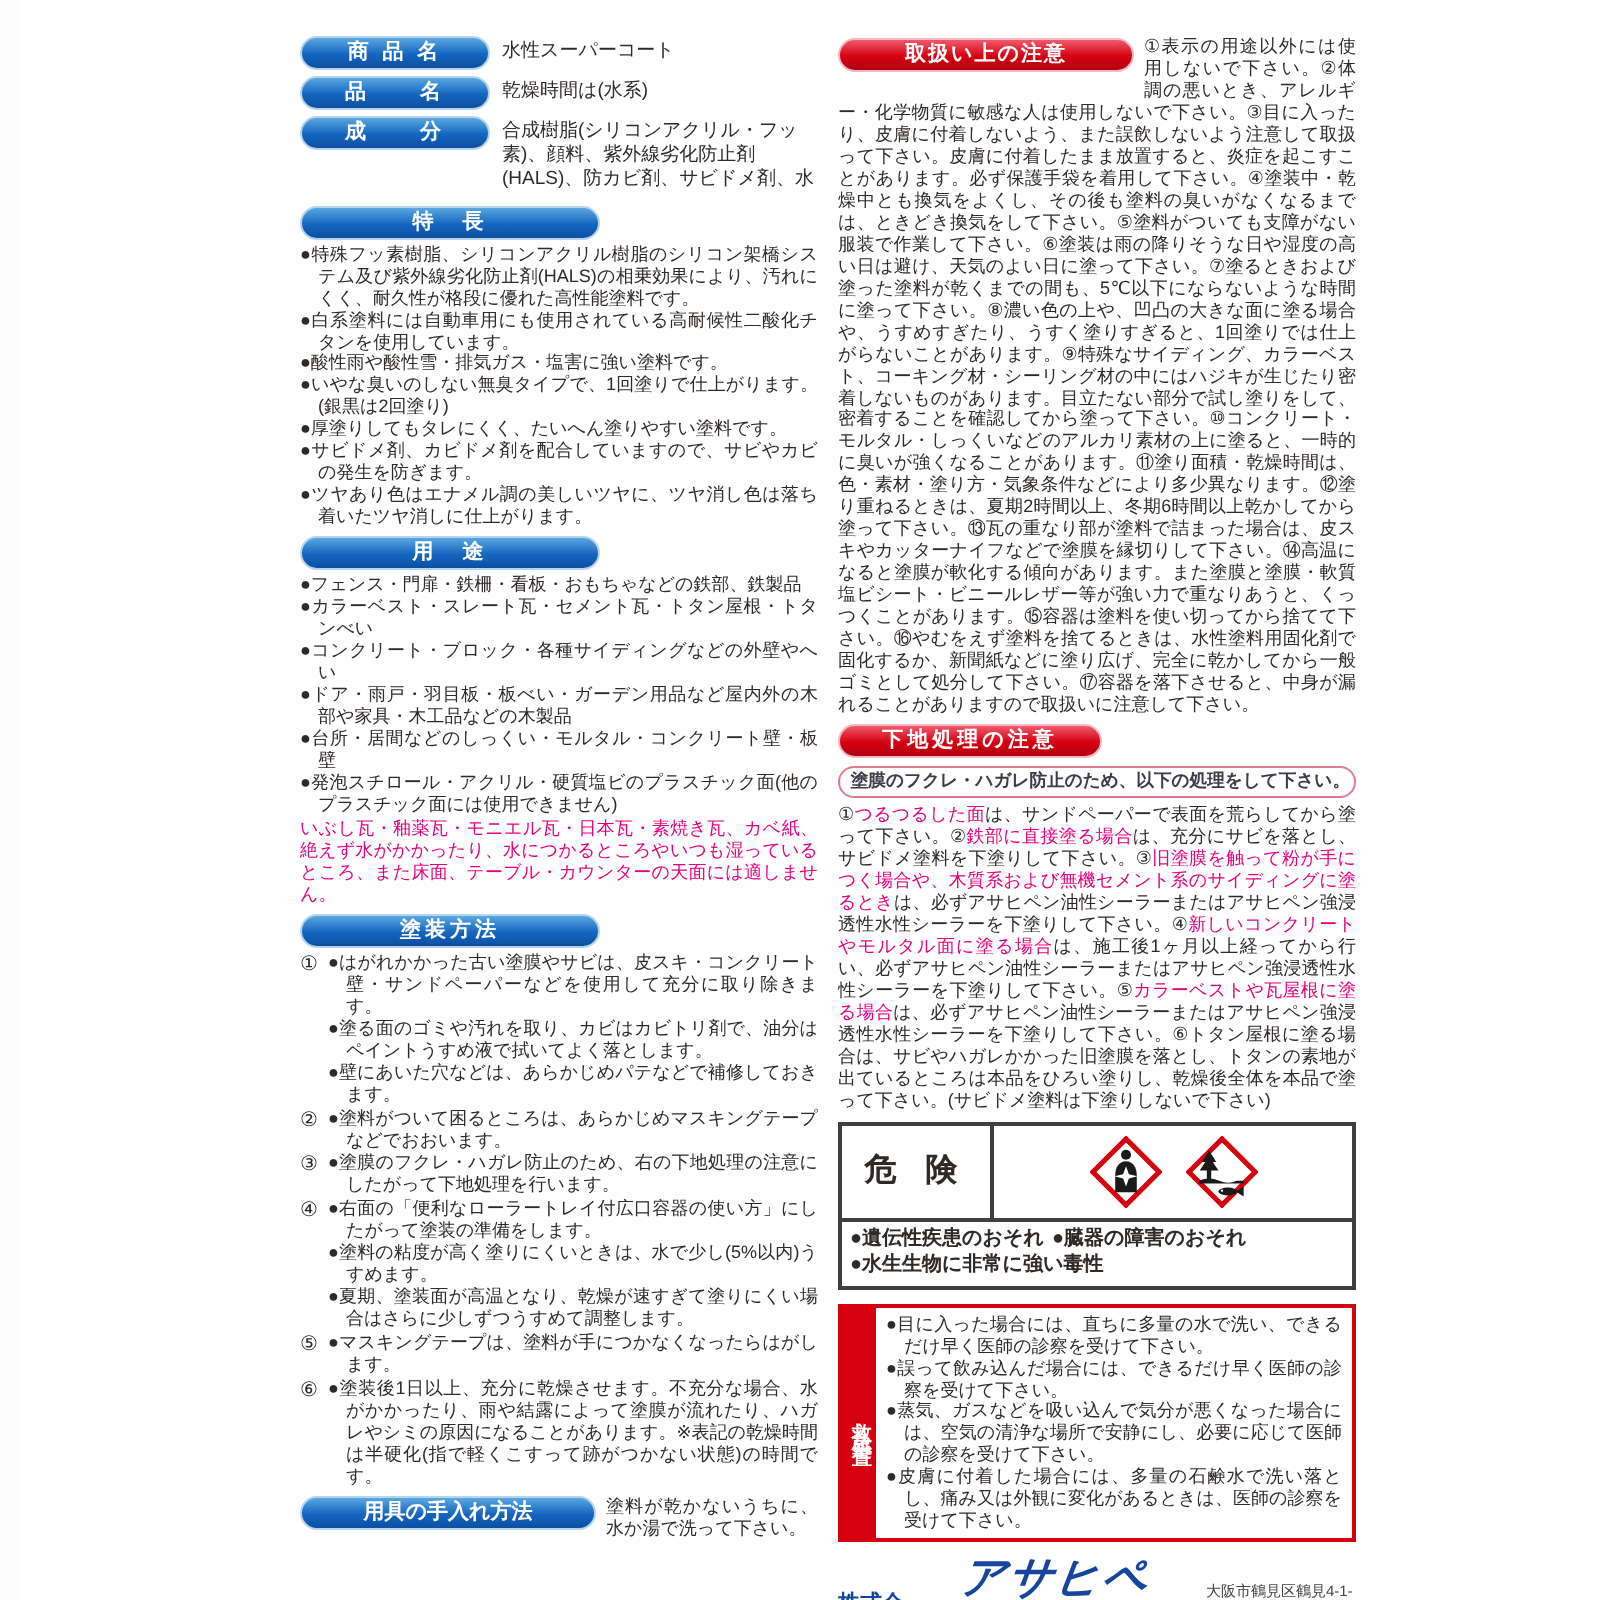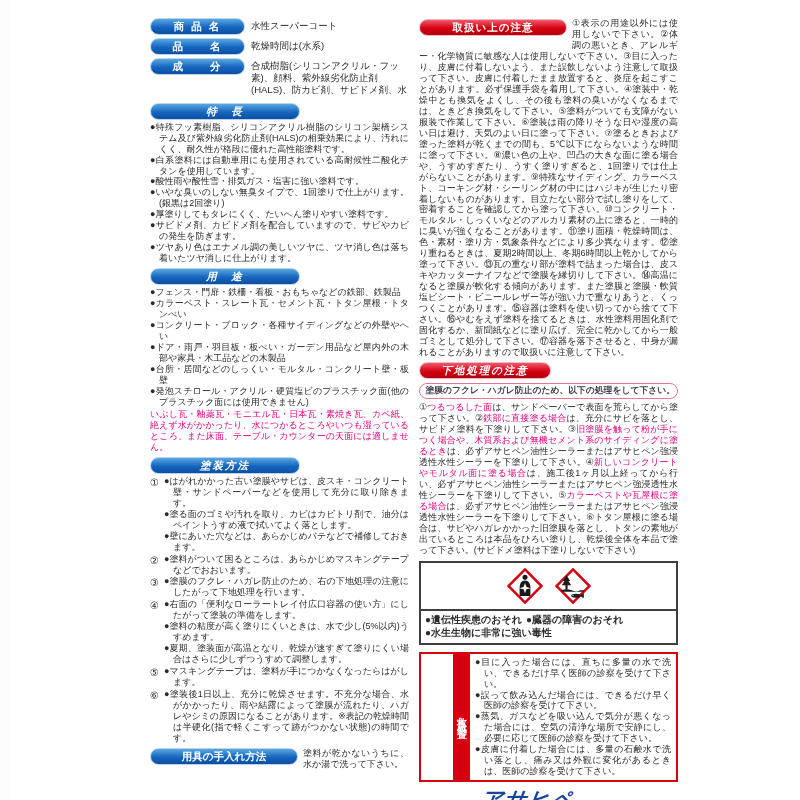--- a/index.html
+++ b/index.html
@@ -6,21 +6,21 @@
   html,body { width:800px; height:800px; background:#fdfdfd; font-family:"Liberation Sans","DejaVu Sans",sans-serif; color:#2e2a28; }
   .page { position:relative; width:800px; height:800px; background:#fff; overflow:hidden;margin-left:10px; }
   .doc { position:absolute; left:140px; top:18px; width:528px; display:flex; gap:10px; }
   .col { width:259px; }
 
   .pill { display:inline-block; background:linear-gradient(180deg,#5aa7e0 0%,#1565c0 55%,#0d4fa0 100%);
           color:#fff; font-weight:bold; border:1.5px solid #b5d5ef; border-radius:9px;
           font-size:10.5px; line-height:14px; height:17px; text-align:center; letter-spacing:2px; padding:0 6px; }
   .pill.red { background:linear-gradient(180deg,#ef5a6a 0%,#d50010 55%,#b00010 100%); border-color:#f3b8c4; }
   .rowpill { width:95px; flex:none; }
-  .sec { width:150px; margin:4px 0 2px 0;font-style:italic; }
+  .sec { width:150px; margin:4px 0 2px 0; }
   .sec.red { width:132px; }
 
   .inforow { display:flex; gap:6px; margin-bottom:3px; align-items:flex-start; }
   .rowval { flex:1; font-size:9.5px; line-height:1.25; padding-top:2px; }
 
   .txt { font-size:9px; line-height:1.22; text-align:justify; }
   .li { font-size:9px; line-height:1.22; text-align:justify; padding-left:9px; text-indent:-9px; }
   .note { color:#e4007f; margin-top:1px; }
 
   .step { display:flex; margin-bottom:1px; }
@@ -38,21 +38,21 @@
   .hl { color:#e4007f; }
 
   .dangerbox { border:2px solid #403f3d; margin-top:5px; }
   .dtop { display:flex; align-items:stretch; }
   .dlabel { width:76px; border-right:2px solid #403f3d; display:flex; align-items:center; justify-content:center;
             font-size:16px; font-weight:bold; letter-spacing:5px; }
   .dpictos { flex:1; display:flex; align-items:center; justify-content:center; gap:12px; padding:5px 0; }
   .dstatements { border:2px solid #403f3d; border-top:none; padding:2px 4px 3px 4px; font-size:10px; font-weight:bold; line-height:1.35; }
   .stmt { margin-right:4px; display:inline-block; }
 
-  .firstaid { border:2.5px solid #d50010; display:flex; margin-top:7px;padding-left:32px; }
+  .firstaid { border:2.5px solid #d50010; display:flex; margin-top:7px; }
   .band { background:#d50010; color:#fff; writing-mode:vertical-rl; text-orientation:upright;
           font-weight:bold; font-size:10px; letter-spacing:4px; display:flex; align-items:center; justify-content:center;
           width:17px; flex:none; padding:4px 0; }
   .fa-items { padding:3px 5px; flex:1; }
 
   .footer { margin-top:7px; }
   .frow1 { display:flex; align-items:flex-end; gap:21px; }
   .kk { color:#15459e; font-weight:bold; font-size:11px; line-height:1; padding-bottom:3px; }
   .brand { color:#15459e; font-weight:bold; font-style:italic; font-size:22px; letter-spacing:1px;
            transform:skewX(-8deg); display:inline-block; line-height:1; }
@@ -156,20 +156,21 @@
       <div class="txt handling">
         <span class="pill red handpill">取扱い上の注意</span><span>①表示の用途以外には使用しないで下さい。②体調の悪いとき、アレルギー・化学物質に敏感な人は使用しないで下さい。③目に入ったり、皮膚に付着しないよう、また誤飲しないよう注意して取扱って下さい。皮膚に付着したまま放置すると、炎症を起こすことがあります。必ず保護手袋を着用して下さい。④塗装中・乾燥中とも換気をよくし、その後も塗料の臭いがなくなるまでは、ときどき換気をして下さい。⑤塗料がついても支障がない服装で作業して下さい。⑥塗装は雨の降りそうな日や湿度の高い日は避け、天気のよい日に塗って下さい。⑦塗るときおよび塗った塗料が乾くまでの間も、5℃以下にならないような時間に塗って下さい。⑧濃い色の上や、凹凸の大きな面に塗る場合や、うすめすぎたり、うすく塗りすぎると、1回塗りでは仕上がらないことがあります。⑨特殊なサイディング、カラーベスト、コーキング材・シーリング材の中にはハジキが生じたり密着しないものがあります。目立たない部分で試し塗りをして、密着することを確認してから塗って下さい。⑩コンクリート・モルタル・しっくいなどのアルカリ素材の上に塗ると、一時的に臭いが強くなることがあります。⑪塗り面積・乾燥時間は、色・素材・塗り方・気象条件などにより多少異なります。⑫塗り重ねるときは、夏期2時間以上、冬期6時間以上乾かしてから塗って下さい。⑬瓦の重なり部が塗料で詰まった場合は、皮スキやカッターナイフなどで塗膜を縁切りして下さい。⑭高温になると塗膜が軟化する傾向があります。また塗膜と塗膜・軟質塩ビシート・ビニールレザー等が強い力で重なりあうと、くっつくことがあります。⑮容器は塗料を使い切ってから捨てて下さい。⑯やむをえず塗料を捨てるときは、水性塗料用固化剤で固化するか、新聞紙などに塗り広げ、完全に乾かしてから一般ゴミとして処分して下さい。⑰容器を落下させると、中身が漏れることがありますので取扱いに注意して下さい。</span>
       </div>
 
       <div class="pill red sec">下地処理の注意</div>
       <div class="prep-subtitle">塗膜のフクレ・ハガレ防止のため、以下の処理をして下さい。</div>
       <div class="txt"><span>①</span><span class="hl">つるつるした面</span><span>は、サンドペーパーで表面を荒らしてから塗って下さい。②</span><span class="hl">鉄部に直接塗る場合</span><span>は、充分にサビを落とし、サビドメ塗料を下塗りして下さい。③</span><span class="hl">旧塗膜を触って粉が手につく場合や、木質系および無機セメント系のサイディングに塗るとき</span><span>は、必ずアサヒペン油性シーラーまたはアサヒペン強浸透性水性シーラーを下塗りして下さい。④</span><span class="hl">新しいコンクリートやモルタル面に塗る場合</span><span>は、施工後1ヶ月以上経ってから行い、必ずアサヒペン油性シーラーまたはアサヒペン強浸透性水性シーラーを下塗りして下さい。⑤</span><span class="hl">カラーベストや瓦屋根に塗る場合</span><span>は、必ずアサヒペン油性シーラーまたはアサヒペン強浸透性水性シーラーを下塗りして下さい。⑥トタン屋根に塗る場合は、サビやハガレかかった旧塗膜を落とし、トタンの素地が出ているところは本品をひろい塗りし、乾燥後全体を本品で塗って下さい。(サビドメ塗料は下塗りしないで下さい)</span></div>
 
       <div class="dangerbox">
         <div class="dtop">
+          <div class="dlabel">危 険</div>
           <div class="dpictos">
             <svg viewBox="0 0 100 100" width="36" height="36">
               <polygon points="50,4 96,50 50,96 4,50" fill="#ffffff" stroke="#d50010" stroke-width="7"></polygon>
               <g fill="#1a1a1a">
                 <circle cx="50" cy="26" r="7"></circle>
                 <path d="M50 35 C40 35 35 44 35 55 L35 78 L65 78 L65 55 C65 44 60 35 50 35 Z"></path>
               </g>
               <polygon points="50,42 54,53 66,56 54,59 50,70 46,59 34,56 46,53" fill="#ffffff"></polygon>
             </svg>
             <svg viewBox="0 0 100 100" width="36" height="36">

